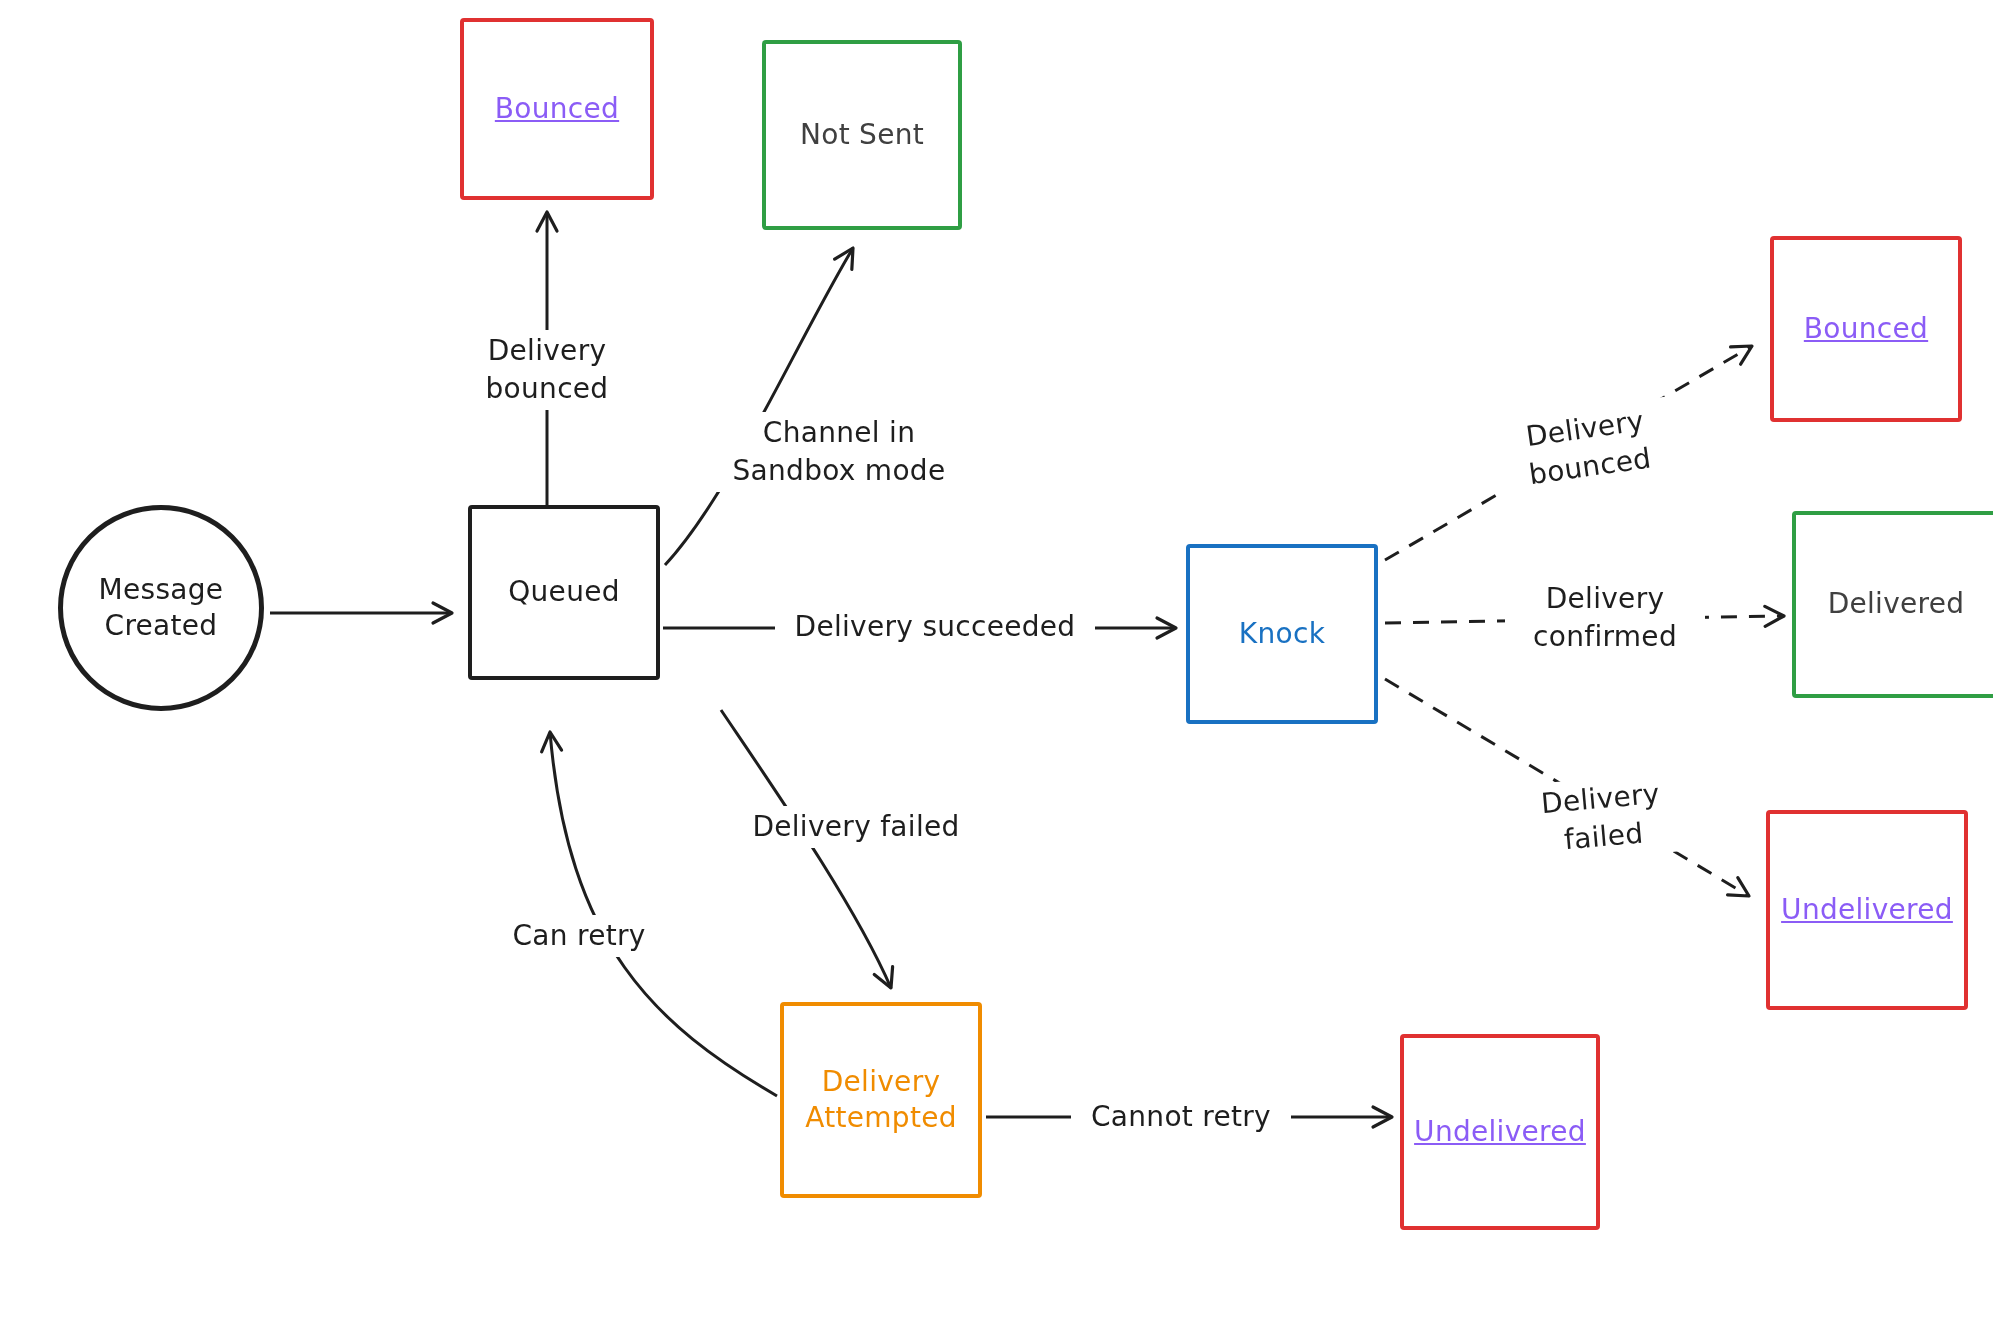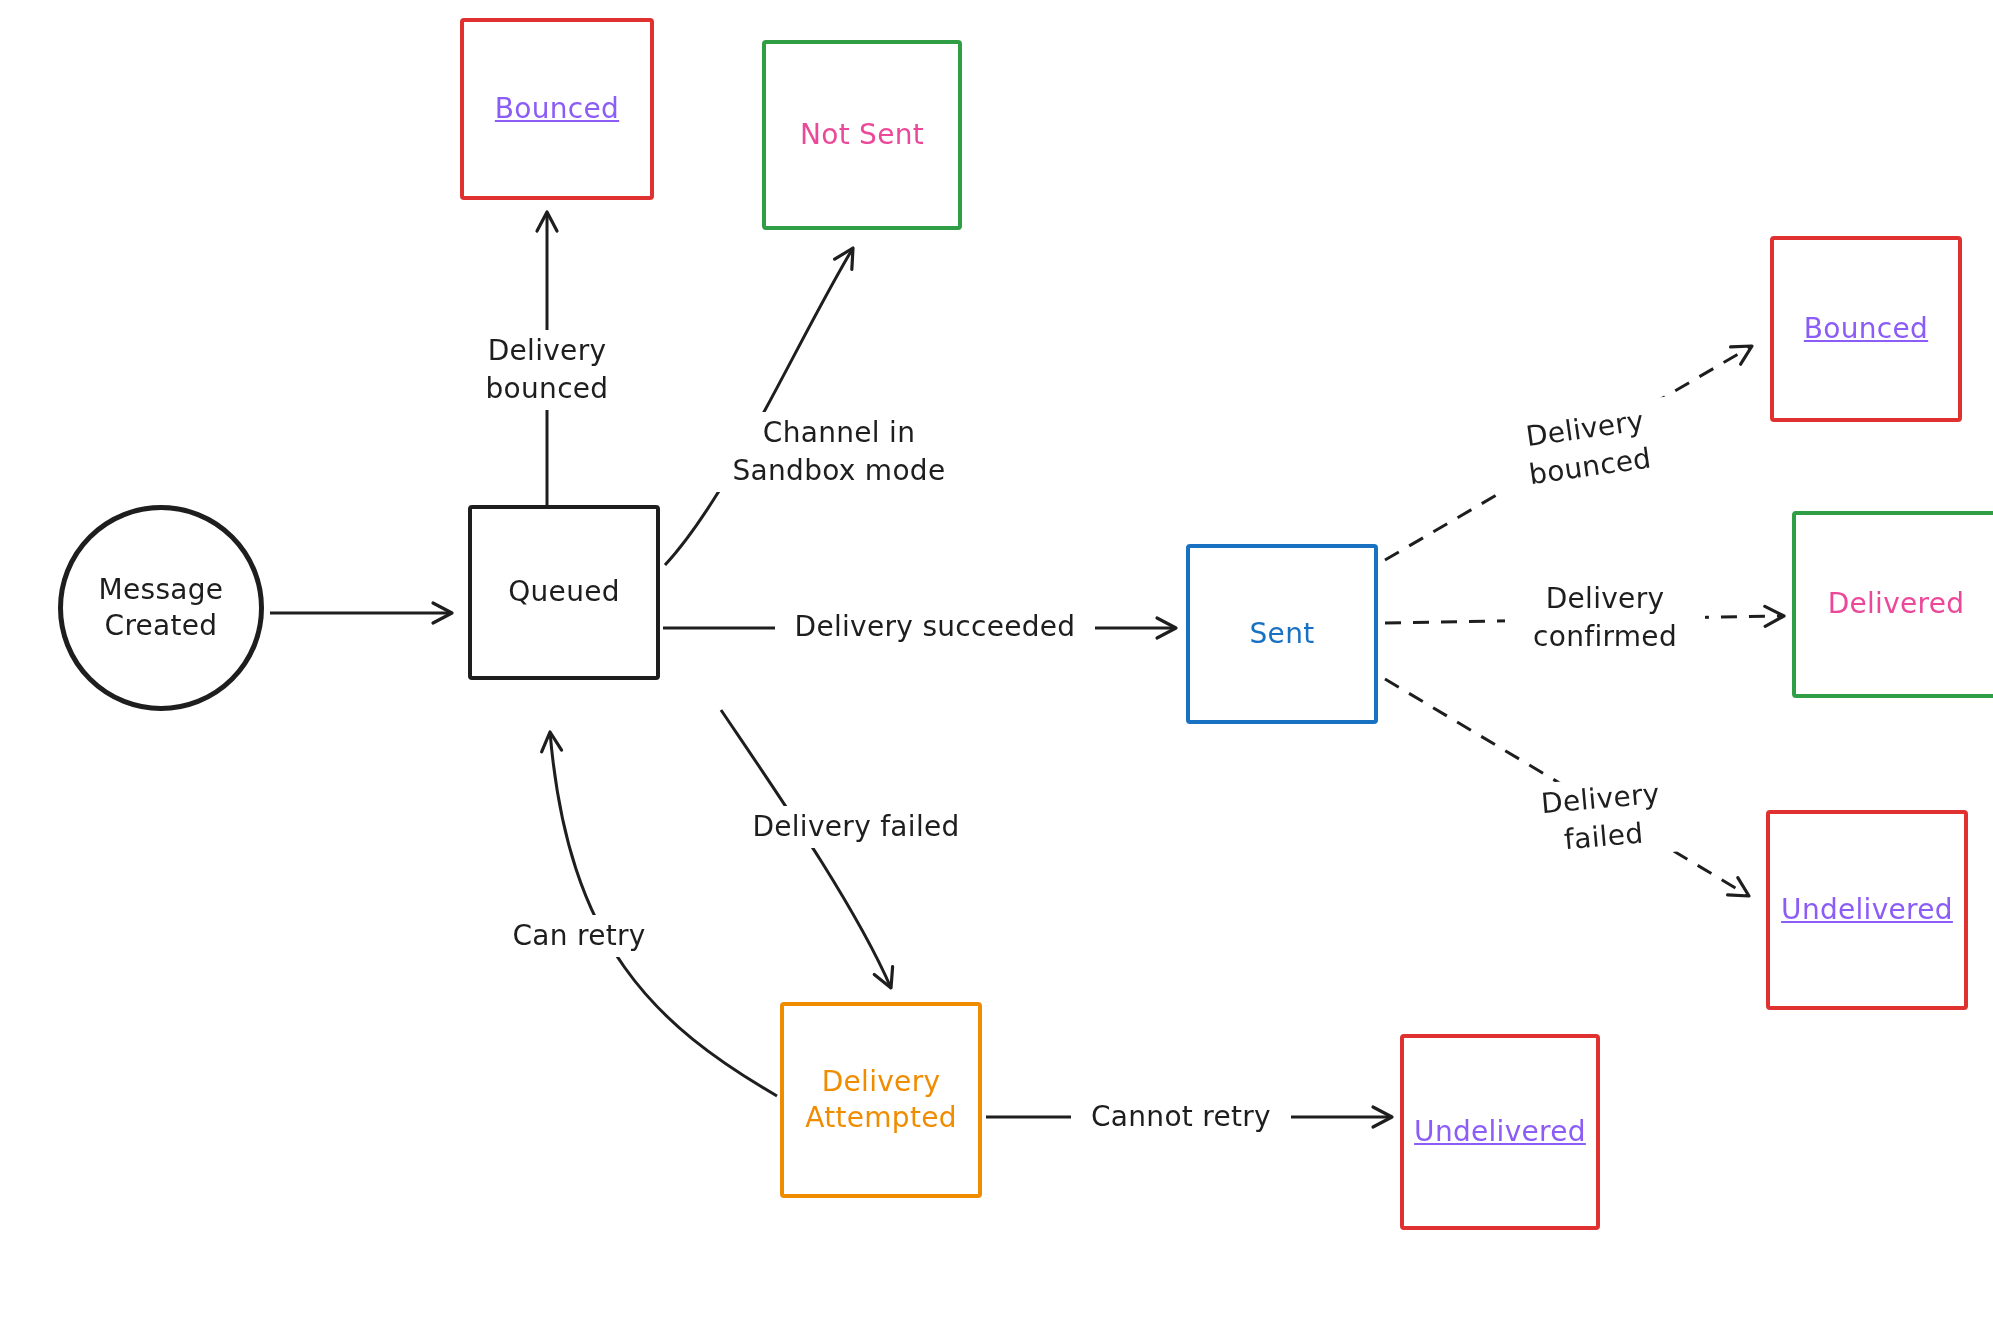--- a/index.html
+++ b/index.html
@@ -28,21 +28,21 @@
     font-size: 28px;
     letter-spacing: 0.3px;
     line-height: 1.3;
     box-sizing: border-box;
     padding: 6px;
   }
   .node.circle { border-radius: 50%; }
   .b-black  { border: 5px solid #1e1e1e; color: #1e1e1e; text-align: center; }
   .b-black-thin { border: 4px solid #1e1e1e; color: #1e1e1e; }
   .b-red    { border: 4px solid #e03131; color: #8b5cf6; text-decoration: underline; }
-  .b-green  { border: 4px solid #2f9e44; color: #ec4899; }
+  .b-green  { border: 4px solid #2f9e44; color: #404040; }
   .b-blue   { border: 4px solid #1971c2; color: #1971c2; }
   .b-orange { border: 4px solid #f08c00; color: #f08c00; }
   .edge-label {
     position: absolute;
     text-align: center;
     color: #1e1e1e;
     background: #ffffff;
     font-size: 28px;
     line-height: 1.35;
     letter-spacing: 0.3px;
@@ -103,21 +103,21 @@
 
   <div class="node b-red" style="left:460px; top:18px; width:194px; height:182px;">
     <span>Bounced</span>
   </div>
 
   <div class="node b-green" style="left:762px; top:40px; width:200px; height:190px;">
     <span>Not Sent</span>
   </div>
 
   <div class="node b-blue" style="left:1186px; top:544px; width:192px; height:180px;">
-    <span>Sent</span>
+    <span>Knock</span>
   </div>
 
   <div class="node b-red" style="left:1770px; top:236px; width:192px; height:186px;">
     <span>Bounced</span>
   </div>
 
   <div class="node b-green" style="left:1792px; top:511px; width:208px; height:187px;">
     <span>Delivered</span>
   </div>
 

